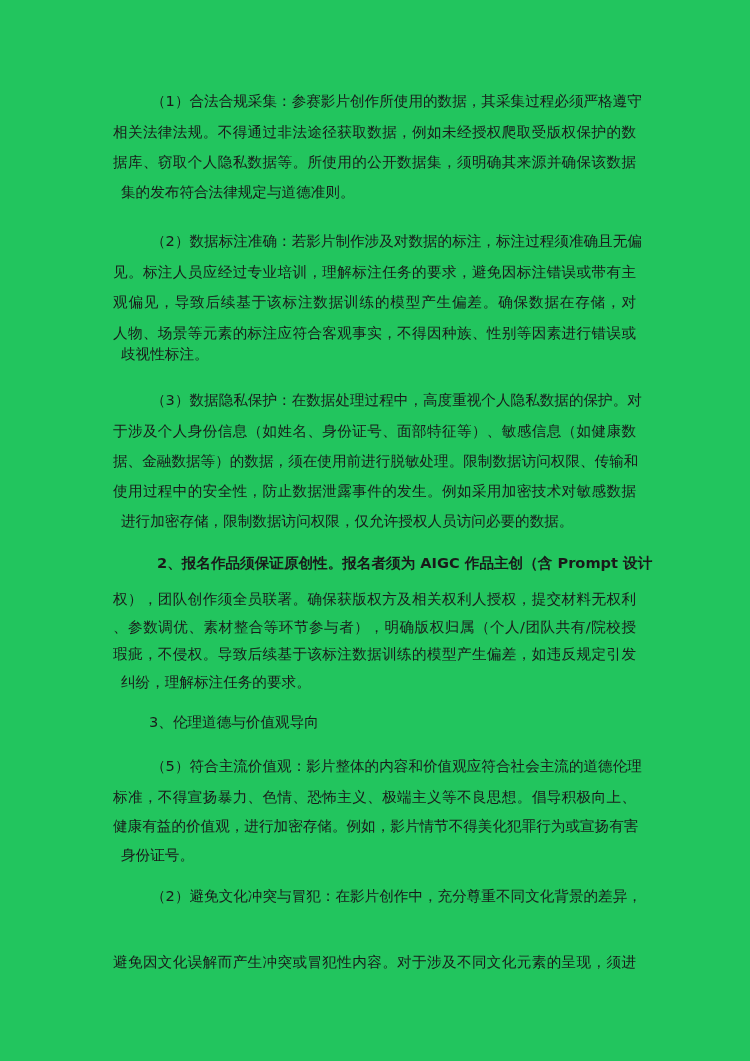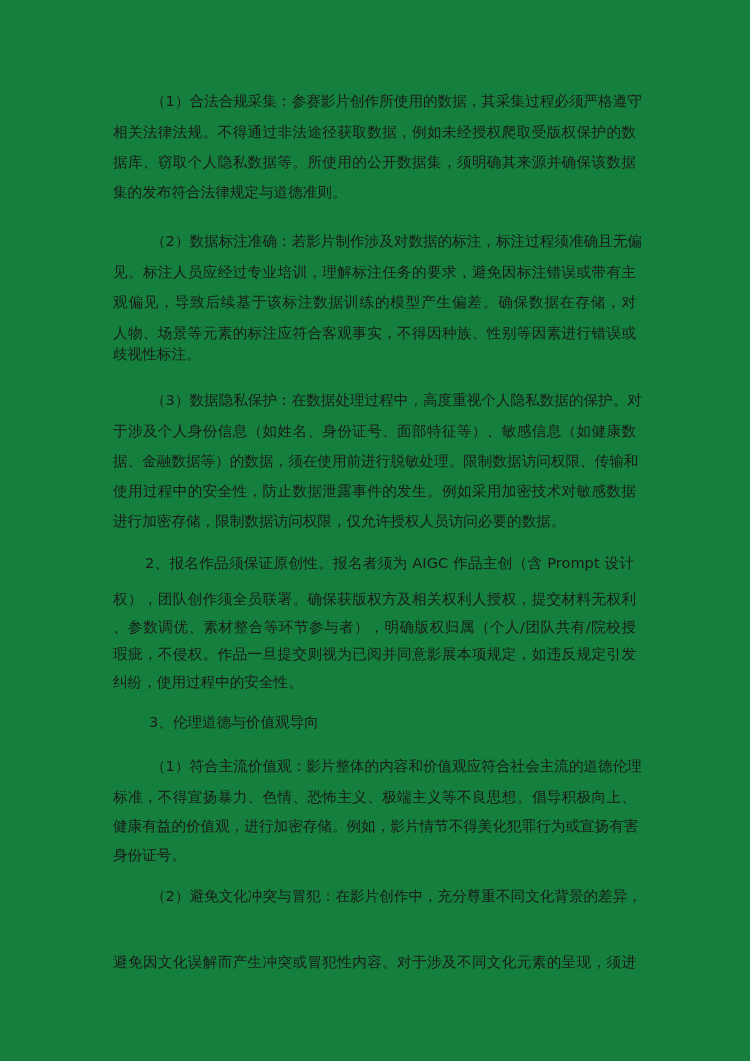--- a/index.html
+++ b/index.html
@@ -1,33 +1,33 @@
 <!DOCTYPE html>
 <html><head>
   <meta charset="utf-8">
   <style>
     html, body { margin: 0; padding: 0; background: #ffffff; }
     body { width: 750px; height: 1061px; position: relative; overflow: hidden; }
-    .page { position: absolute; left: 0; top: 0; width: 750px; height: 1061px; background: #15803d; }
+    .page { position: absolute; left: 0; top: 0; width: 750px; height: 1061px; background: #22c55e; }
     .line {
       position: absolute;
       left: 113px;
       width: 523px;
       height: 22px;
       line-height: 22px;
       font-family: "DejaVu Sans", "Liberation Sans", sans-serif;
       font-size: 14.6px;
       color: #1a1a1a;
       white-space: nowrap;
       text-align: justify;
       text-align-last: justify;
     }
-    .line.last { text-align-last: left; }
+    .line.last { text-align-last: left; margin-left: 8px; }
     .line.indent { left: 151px; width: 485px; }
-    .line.indent2 { left: 145px; width: 489px; }
+    .line.indent2 { left: 157px; width: 489px; font-weight: bold; }
     .line.heading { left: 149px; width: auto; text-align-last: left; }
   </style>
 </head>
 <body>
 
 <div class="page">
 
   <div>
     <div class="line indent" style="top:90px">（1）合法合规采集：参赛影片创作所使用的数据，其采集过程必须严格遵守</div>
     <div class="line" style="top:121px">相关法律法规。不得通过非法途径获取数据，例如未经授权爬取受版权保护的数</div>
@@ -48,30 +48,30 @@
     <div class="line" style="top:420px">于涉及个人身份信息（如姓名、身份证号、面部特征等）、敏感信息（如健康数</div>
     <div class="line" style="top:450px">据、金融数据等）的数据，须在使用前进行脱敏处理。限制数据访问权限、传输和</div>
     <div class="line" style="top:480px">使用过程中的安全性，防止数据泄露事件的发生。例如采用加密技术对敏感数据</div>
     <div class="line last" style="top:510px">进行加密存储，限制数据访问权限，仅允许授权人员访问必要的数据。</div>
   </div>
 
   <div>
     <div class="line indent2" style="top:552px">2、报名作品须保证原创性。报名者须为 AIGC 作品主创（含 Prompt 设计</div>
     <div class="line" style="top:616px">、参数调优、素材整合等环节参与者），明确版权归属（个人/团队共有/院校授</div>
     <div class="line" style="top:588px">权），团队创作须全员联署。确保获版权方及相关权利人授权，提交材料无权利</div>
-    <div class="line" style="top:643px">瑕疵，不侵权。作品一旦提交则视为已阅并同意影展本项规定，如违反规定引发</div>
-    <div class="line last" style="top:671px">纠纷，使用过程中的安全性。</div>
+    <div class="line" style="top:643px">瑕疵，不侵权。导致后续基于该标注数据训练的模型产生偏差，如违反规定引发</div>
+    <div class="line last" style="top:671px">纠纷，理解标注任务的要求。</div>
   </div>
 
   <div>
     <div class="line heading" style="top:711px">3、伦理道德与价值观导向</div>
   </div>
 
   <div>
-    <div class="line indent" style="top:755px">（1）符合主流价值观：影片整体的内容和价值观应符合社会主流的道德伦理</div>
+    <div class="line indent" style="top:755px">（5）符合主流价值观：影片整体的内容和价值观应符合社会主流的道德伦理</div>
     <div class="line" style="top:786px">标准，不得宣扬暴力、色情、恐怖主义、极端主义等不良思想。倡导积极向上、</div>
     <div class="line" style="top:815px">健康有益的价值观，进行加密存储。例如，影片情节不得美化犯罪行为或宣扬有害</div>
     <div class="line last" style="top:844px">身份证号。</div>
   </div>
 
   <div>
     <div class="line indent" style="top:885px">（2）避免文化冲突与冒犯：在影片创作中，充分尊重不同文化背景的差异，</div>
     <div class="line" style="top:951px">避免因文化误解而产生冲突或冒犯性内容。对于涉及不同文化元素的呈现，须进</div>
   </div>
 

